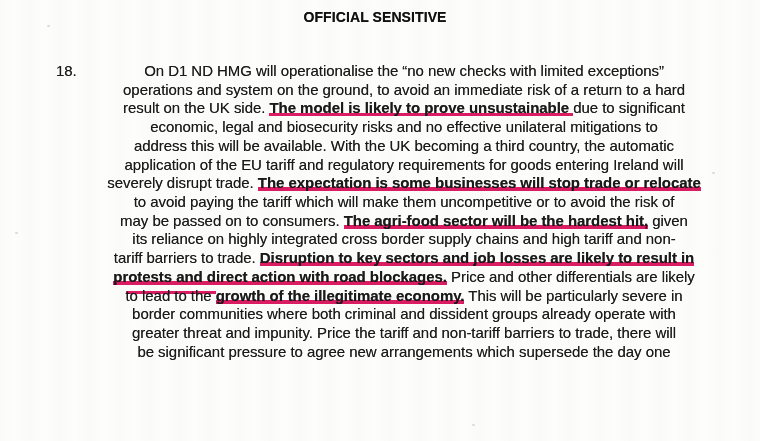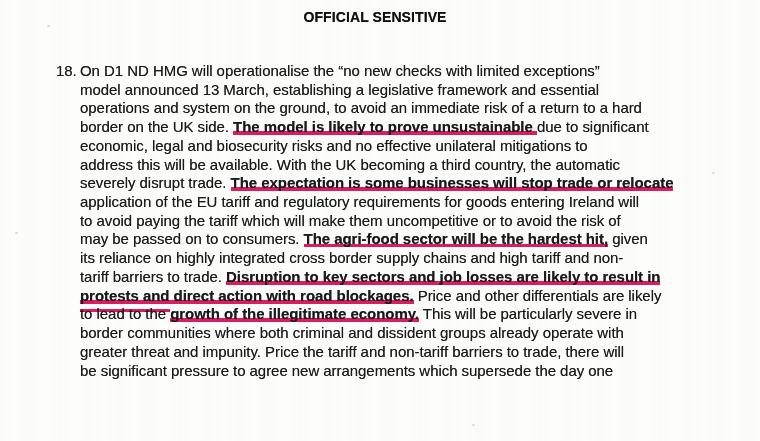--- a/index.html
+++ b/index.html
@@ -57,20 +57,21 @@
     letter-spacing: -0.05px;
     text-shadow: 0 0 0.55px rgba(0,0,0,0.6);
   }
   .para-number {
     position: absolute;
     left: -24px;
     top: 0;
   }
   .line {
     white-space: pre;
+    text-align: center;
   }
   .seg {
     white-space: pre;
   }
   .seg.underline {
     background-image: linear-gradient(var(--underline-color), var(--underline-color));
     background-size: 100% 4px;
     background-position: 0 101%;
     background-repeat: no-repeat;
     font-weight: bold;
@@ -95,27 +96,26 @@
 <div class="speck" style="left:15px; top:232px;"></div>
 
 <div class="speck" style="left:472px; top:424px;"></div>
 
 <div class="classification">OFFICIAL SENSITIVE</div>
 
 <div class="paragraph">
   <span class="para-number">18.</span>
   <div id="para-lines">
       <div class="line"><span class="seg normal">On D1 ND HMG will operationalise the “no new checks with limited exceptions”</span></div>
-      <div class="line"><span class="seg normal">model announced 13 March, establishing a legislative framework and essential</span></div>
       <div class="line"><span class="seg normal">operations and system on the ground, to avoid an immediate risk of a return to a hard</span></div>
-      <div class="line"><span class="seg normal">border on the UK side. </span><span class="seg underline">The model is likely to prove unsustainable </span><span class="seg normal">due to significant</span></div>
+      <div class="line"><span class="seg normal">result on the UK side. </span><span class="seg underline">The model is likely to prove unsustainable </span><span class="seg normal">due to significant</span></div>
       <div class="line"><span class="seg normal">economic, legal and biosecurity risks and no effective unilateral mitigations to</span></div>
       <div class="line"><span class="seg normal">address this will be available. With the UK becoming a third country, the automatic</span></div>
+      <div class="line"><span class="seg normal">application of the EU tariff and regulatory requirements for goods entering Ireland will</span></div>
       <div class="line"><span class="seg normal">severely disrupt trade. </span><span class="seg underline">The expectation is some businesses will stop trade or relocate</span></div>
-      <div class="line"><span class="seg normal">application of the EU tariff and regulatory requirements for goods entering Ireland will</span></div>
       <div class="line"><span class="seg normal">to avoid paying the tariff which will make them uncompetitive or to avoid the risk of</span></div>
       <div class="line"><span class="seg normal">may be passed on to consumers. </span><span class="seg underline">The agri-food sector will be the hardest hit,</span><span class="seg normal"> given</span></div>
       <div class="line"><span class="seg normal">its reliance on highly integrated cross border supply chains and high tariff and non-</span></div>
       <div class="line"><span class="seg normal">tariff barriers to trade. </span><span class="seg underline">Disruption to key sectors and job losses are likely to result in</span></div>
       <div class="line"><span class="seg underline">protests and direct action with road blockages.</span><span class="seg normal"> Price and other differentials are likely</span></div>
       <div class="line"><span class="seg strike-over">to lead to the </span><span class="seg underline">growth of the illegitimate economy.</span><span class="seg normal"> This will be particularly severe in</span></div>
       <div class="line"><span class="seg normal">border communities where both criminal and dissident groups already operate with</span></div>
       <div class="line"><span class="seg normal">greater threat and impunity. Price the tariff and non-tariff barriers to trade, there will</span></div>
       <div class="line"><span class="seg normal">be significant pressure to agree new arrangements which supersede the day one</span></div>
     </div>

